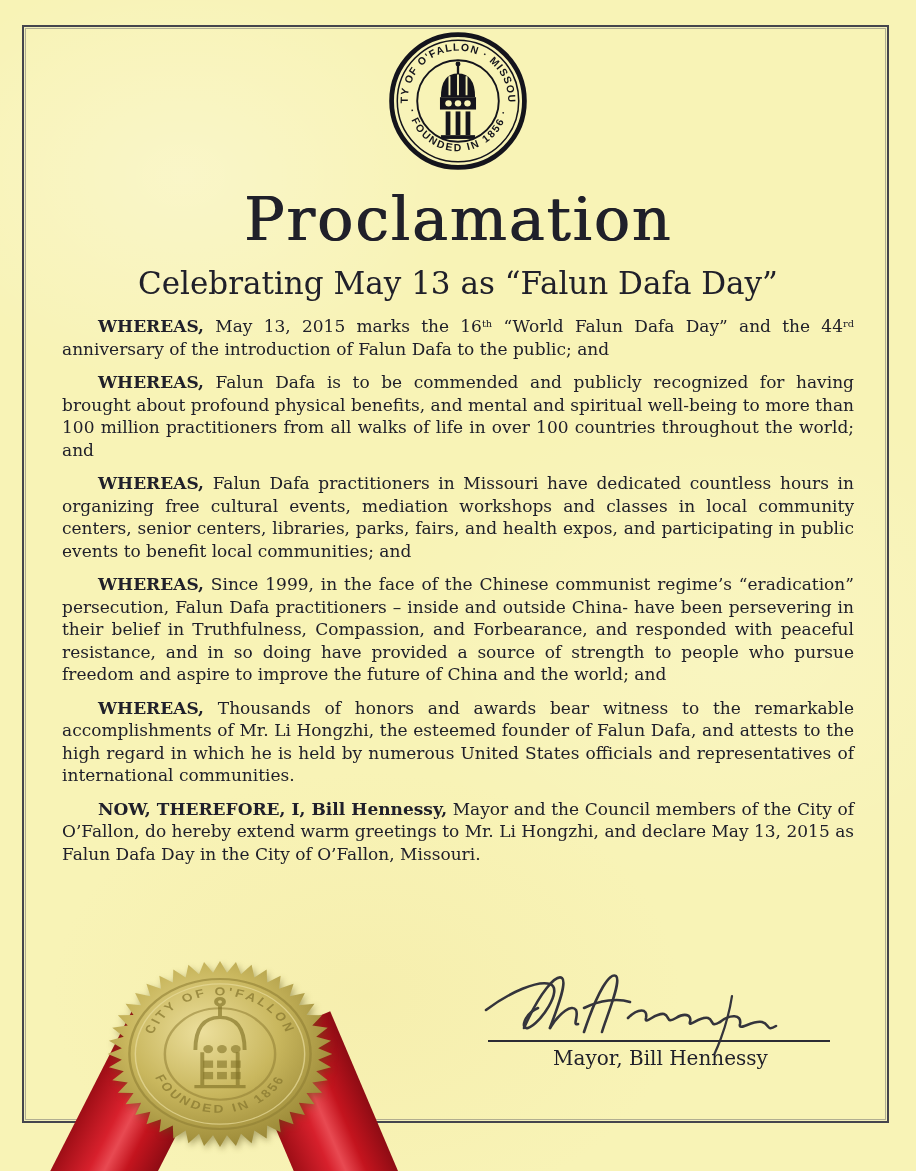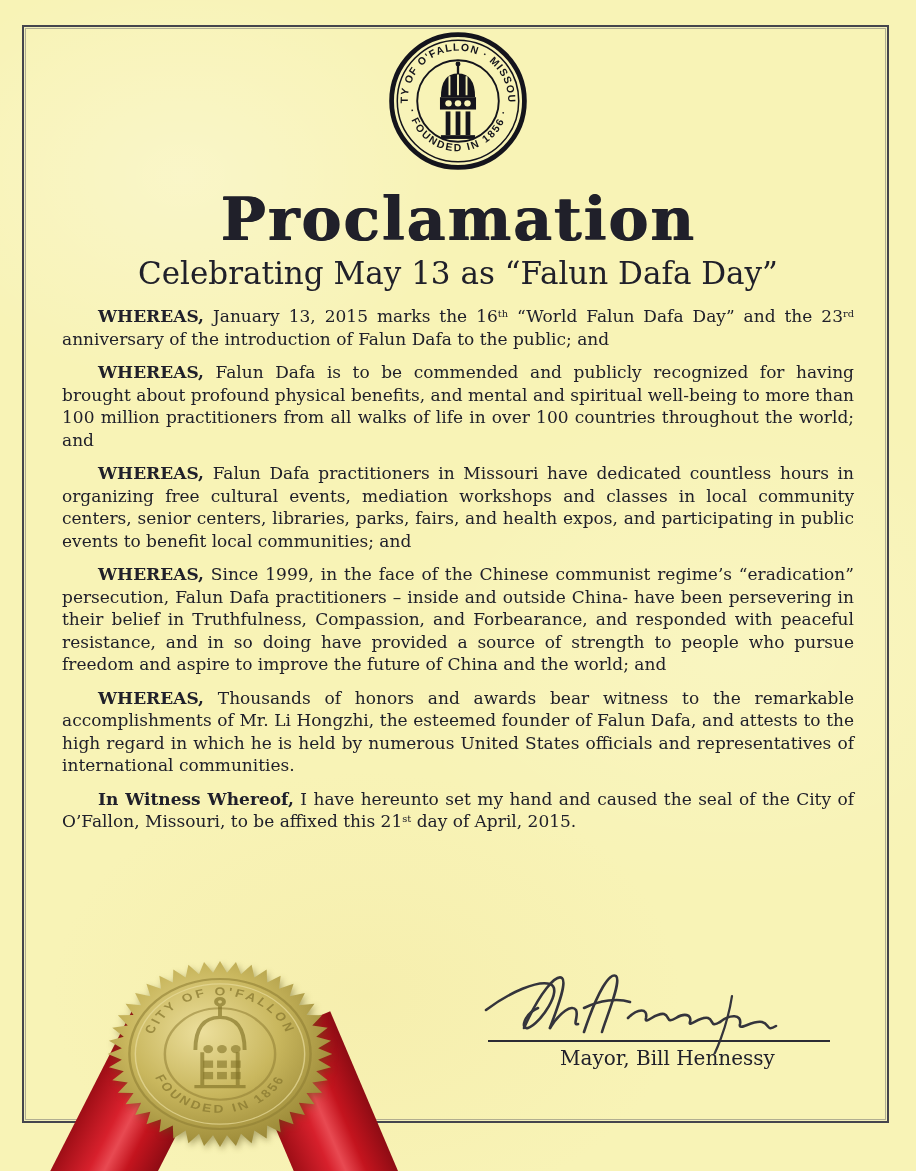--- a/index.html
+++ b/index.html
@@ -21,41 +21,41 @@
   }
   .page-border{
     position:absolute; left:22px; top:25px; right:27px; bottom:48px;
     border:2px solid var(--border);
     box-shadow:inset 0 0 0 1px rgba(250,246,190,.9), inset 0 0 0 2px rgba(90,90,100,.45);
     z-index:1; pointer-events:none;
   }
   .content{position:relative; z-index:2; padding-top:27px;}
   .seal-top{display:block; margin:0 auto; width:152px; height:148px;}
   .doc-title{
-    text-align:center; font-size:60px; font-weight:700; letter-spacing:2px;
+    text-align:center; font-size:60px; font-weight:400; letter-spacing:2px;
     line-height:64px; margin-top:12px;
     text-shadow:1px 0 0 var(--ink);
   }
   .doc-subtitle{
-    text-align:center; font-size:31px; line-height:40px; margin-top:2px;
+    text-align:center; font-size:31px; line-height:40px; margin-top:12px;
     font-family:"DejaVu Serif","Liberation Serif",serif;
   }
   .paragraphs{width:792px; margin:12px auto 0 auto;}
   .para{
     font-size:17px; line-height:22.5px; text-align:justify;
     margin-bottom:11px;
   }
   .para .lead{font-weight:700;margin-left:36px;}
   .para sup{font-size:.58em; line-height:0; position:relative; top:-.5em; vertical-align:baseline;}
   
   .sig-block{position:absolute; left:470px; top:968px; width:375px; z-index:2;}
   .sig-script{position:absolute; left:10px; top:-6px; width:340px; height:92px;}
   .sig-line{position:absolute; left:18px; top:72px; width:342px; border-bottom:2px solid #2c2c34;}
   .sig-name{
-    position:absolute; left:10px; top:78px; width:375px; text-align:center;
+    position:absolute; left:3px; top:78px; width:375px; text-align:center;
     font-size:20px;
   }
   
   .ribbon{
     position:absolute; width:96px; height:270px; z-index:4;
     background:linear-gradient(to right,#9e0e16,#d7202c 35%,#e84a52 50%,#c4141e 70%,#8e0c14);
   }
   .ribbon-left{left:128px; top:1030px; transform:rotate(27deg); transform-origin:top center;}
   .ribbon-right{left:238px; top:1030px; transform:rotate(-23deg); transform-origin:top center;}
   .gold-seal{
@@ -98,26 +98,26 @@
       <rect x="77.5" y="89" width="5" height="25"></rect>
       <rect x="88" y="89" width="5" height="25"></rect>
       <rect x="62" y="114" width="36" height="4"></rect>
     </g>
   </svg>
 
   <div class="doc-title">Proclamation</div>
   <div class="doc-subtitle">Celebrating May 13 as “Falun Dafa Day”</div>
 
   <div class="paragraphs">
-      <p class="para"><span class="lead">WHEREAS,</span><span> January 13, 2015 marks the 16</span><sup>th</sup><span> “World Falun Dafa Day” and the 23</span><sup>rd</sup><span> anniversary of the introduction of Falun Dafa to the public; and</span></p>
+      <p class="para"><span class="lead">WHEREAS,</span><span> May 13, 2015 marks the 16</span><sup>th</sup><span> “World Falun Dafa Day” and the 44</span><sup>rd</sup><span> anniversary of the introduction of Falun Dafa to the public; and</span></p>
       <p class="para"><span class="lead">WHEREAS,</span><span> Falun Dafa is to be commended and publicly recognized for having brought about profound physical benefits, and mental and spiritual well-being to more than 100 million practitioners from all walks of life in over 100 countries throughout the world; and</span></p>
       <p class="para"><span class="lead">WHEREAS,</span><span> Falun Dafa practitioners in Missouri have dedicated countless hours in organizing free cultural events, mediation workshops and classes in local community centers, senior centers, libraries, parks, fairs, and health expos, and participating in public events to benefit local communities; and</span></p>
       <p class="para"><span class="lead">WHEREAS,</span><span> Since 1999, in the face of the Chinese communist regime’s “eradication” persecution, Falun Dafa practitioners – inside and outside China- have been persevering in their belief in Truthfulness, Compassion, and Forbearance, and responded with peaceful resistance, and in so doing have provided a source of strength to people who pursue freedom and aspire to improve the future of China and the world; and</span></p>
       <p class="para"><span class="lead">WHEREAS,</span><span> Thousands of honors and awards bear witness to the remarkable accomplishments of Mr. Li Hongzhi, the esteemed founder of Falun Dafa, and attests to the high regard in which he is held by numerous United States officials and representatives of international communities.</span></p>
-      <p class="para"><span class="lead">In Witness Whereof,</span><span> I have hereunto set my hand and caused the seal of the City of O’Fallon, Missouri, to be affixed this 21</span><sup>st</sup><span> day of April, 2015.</span></p>
+      <p class="para"><span class="lead">NOW, THEREFORE, I, Bill Hennessy,</span><span> Mayor and the Council members of the City of O’Fallon, do hereby extend warm greetings to Mr. Li Hongzhi, and declare May 13, 2015 as Falun Dafa Day in the City of O’Fallon, Missouri.</span></p>
     </div>
 </div>
 
 <div class="sig-block">
   <svg class="sig-script" viewBox="0 0 340 92" fill="none" stroke="#34343c" stroke-width="2.6" stroke-linecap="round">
     <path d="M6,48 C30,30 58,18 70,22 C84,27 60,62 48,66 C40,68 44,52 58,46"></path>
     <path d="M44,66 C60,30 76,12 82,16 C88,21 74,54 70,66"></path>
     <path d="M70,66 C80,50 92,42 96,48 C99,54 92,64 98,62"></path>
     <path d="M104,70 C118,28 130,10 136,14 C142,19 126,56 122,70"></path>
     <path d="M104,46 C120,38 138,36 150,40"></path>

